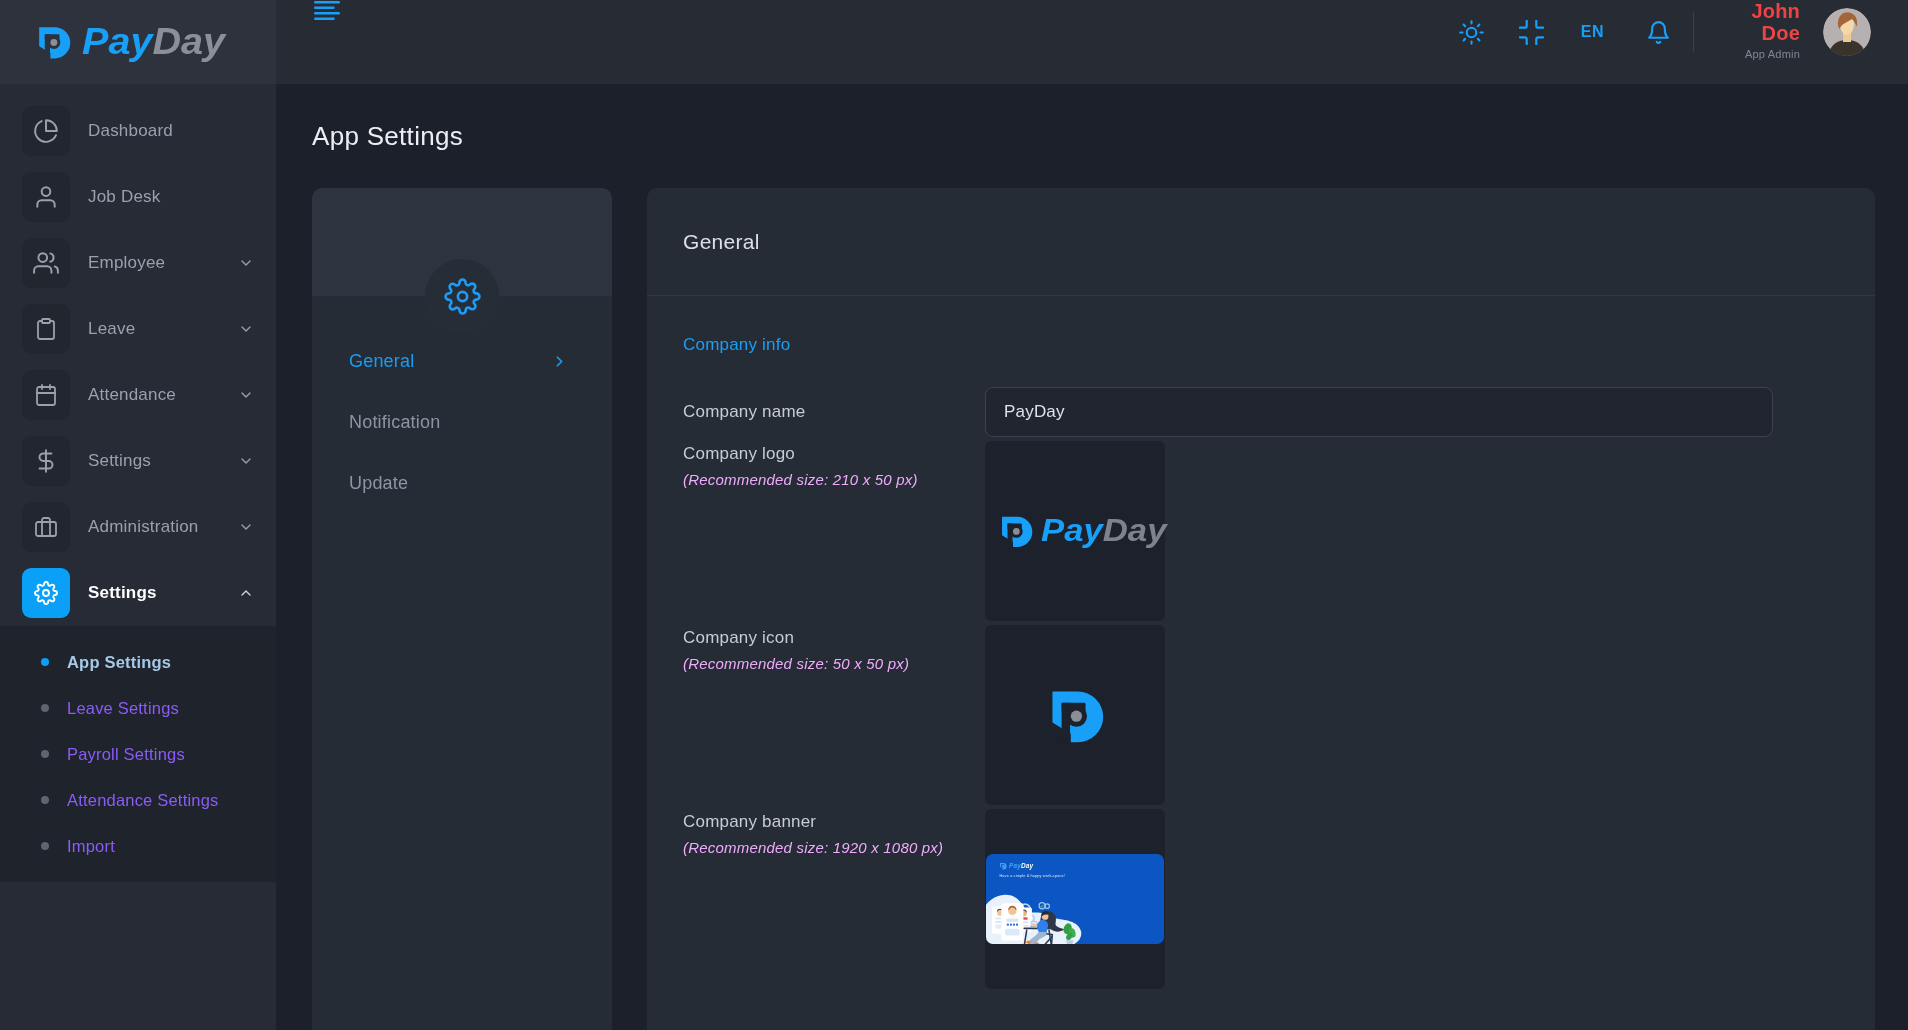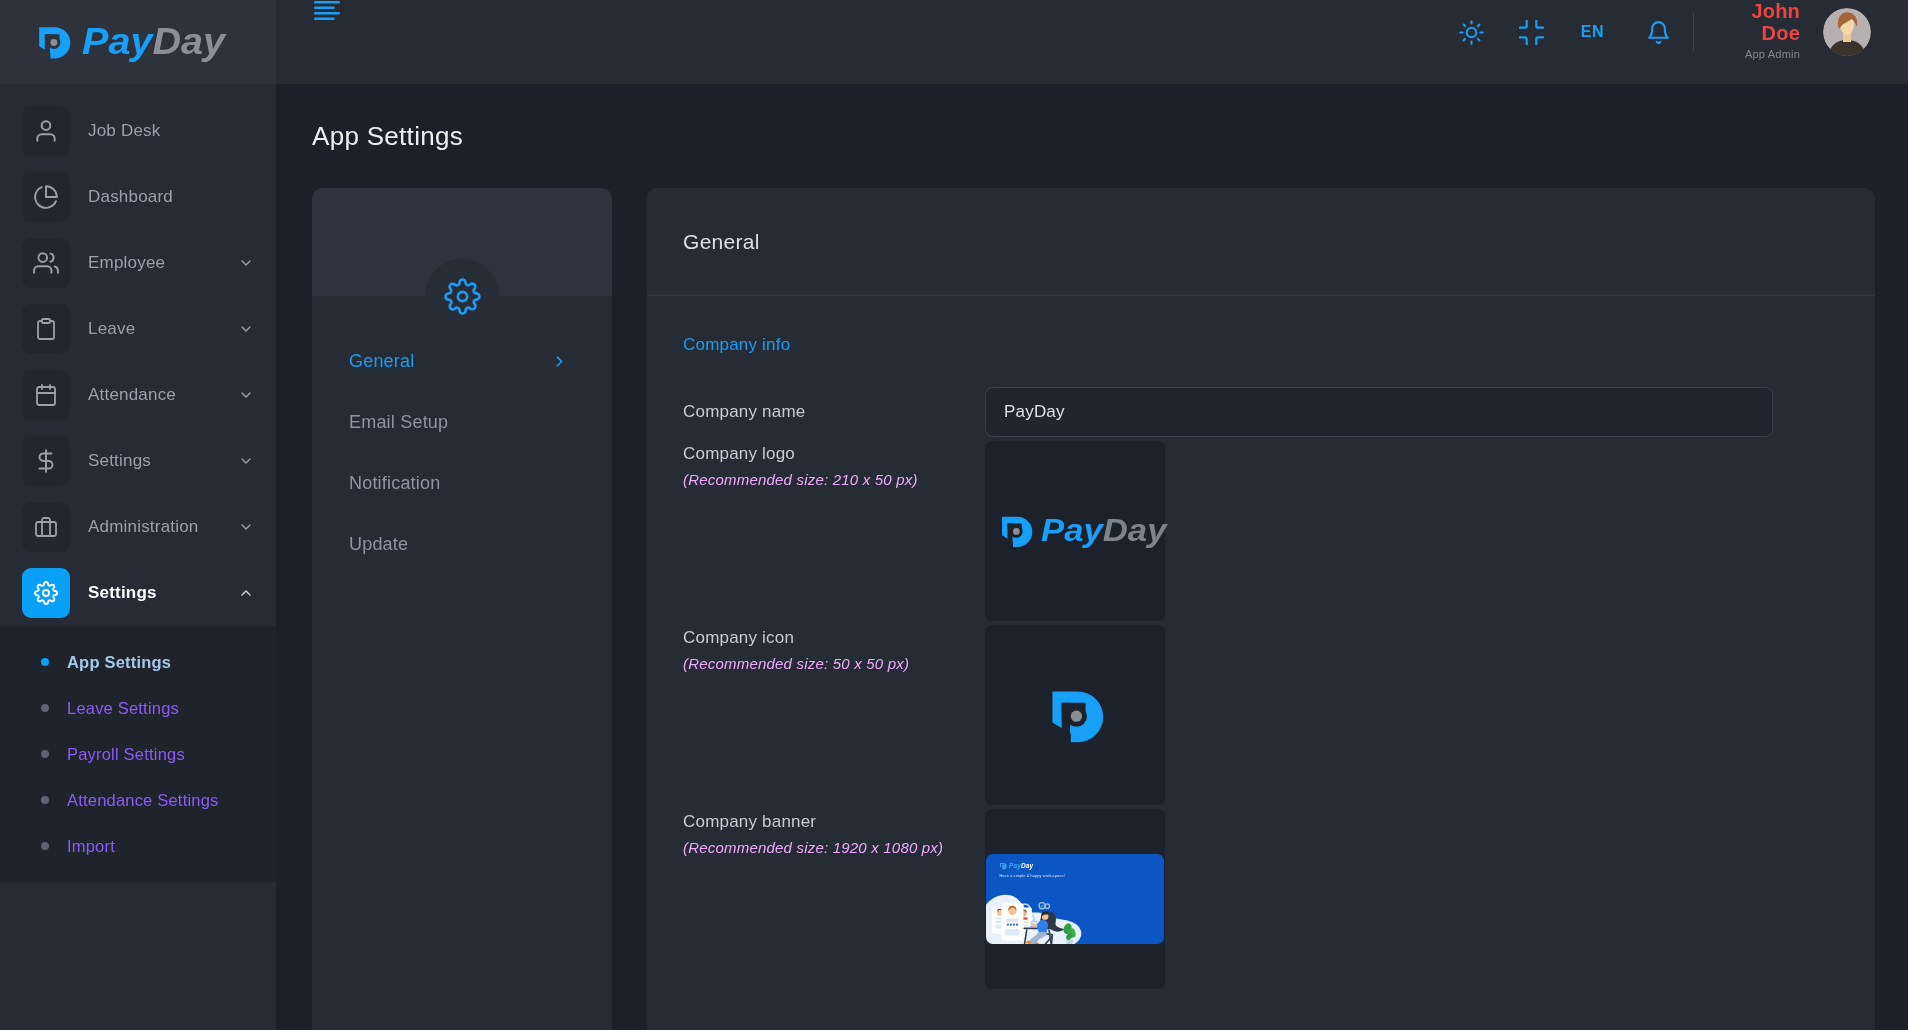--- a/index.html
+++ b/index.html
@@ -132,34 +132,34 @@
     <svg width="38" height="42" viewBox="0 0 88 88" style="--mark-bg:#2d323d">
         <use href="#payday-mark"></use>
       </svg>
     <div class="logo-text"><span class="p1">Pay</span><span class="p2">Day</span></div>
   </div>
 
   <nav class="nav">
     <div class="nav-item">
       <span class="nav-tile">
         <svg width="26" height="26" viewBox="0 0 24 24" fill="none" stroke="#99a1ad" stroke-width="1.8" stroke-linecap="round" stroke-linejoin="round">
+            <path d="M21.21 15.89A10 10 0 1 1 8 2.83"></path>
+            <path d="M22 12A10 10 0 0 0 12 2v10z"></path>
+          </svg>
+      </span>
+      <span class="nav-label">Dashboard</span>
+    </div>
+    <div class="nav-item">
+      <span class="nav-tile">
+        <svg width="26" height="26" viewBox="0 0 24 24" fill="none" stroke="#99a1ad" stroke-width="1.8" stroke-linecap="round" stroke-linejoin="round">
             <path d="M20 21v-2a4 4 0 0 0-4-4H8a4 4 0 0 0-4 4v2"></path>
             <circle cx="12" cy="7" r="4"></circle>
           </svg>
       </span>
       <span class="nav-label">Job Desk</span>
-    </div>
-    <div class="nav-item">
-      <span class="nav-tile">
-        <svg width="26" height="26" viewBox="0 0 24 24" fill="none" stroke="#99a1ad" stroke-width="1.8" stroke-linecap="round" stroke-linejoin="round">
-            <path d="M21.21 15.89A10 10 0 1 1 8 2.83"></path>
-            <path d="M22 12A10 10 0 0 0 12 2v10z"></path>
-          </svg>
-      </span>
-      <span class="nav-label">Dashboard</span>
     </div>
     <div class="nav-item">
       <span class="nav-tile">
         <svg width="26" height="26" viewBox="0 0 24 24" fill="none" stroke="#99a1ad" stroke-width="1.8" stroke-linecap="round" stroke-linejoin="round">
             <path d="M17 21v-2a4 4 0 0 0-4-4H5a4 4 0 0 0-4 4v2"></path>
             <circle cx="9" cy="7" r="4"></circle>
             <path d="M23 21v-2a4 4 0 0 0-3-3.87"></path>
             <path d="M16 3.13a4 4 0 0 1 0 7.75"></path>
           </svg>
       </span>
@@ -343,23 +343,20 @@
       <div class="menu-list">
         <div class="menu-item active">
           <span class="menu-item-label">General</span>
           <span class="chev-right">
             <svg width="17" height="17" viewBox="0 0 24 24" fill="none" stroke="#189df5" stroke-width="2.4" stroke-linecap="round" stroke-linejoin="round">
                 <polyline points="9 6 15 12 9 18"></polyline>
               </svg>
           </span>
         </div>
         <div class="menu-item">
-          <span class="menu-item-label">Email Setup</span>
-        </div>
-        <div class="menu-item">
           <span class="menu-item-label">Notification</span>
         </div>
         <div class="menu-item">
           <span class="menu-item-label">Update</span>
         </div>
       </div>
     </section>
 
     <section class="panel-card">
       <div class="panel-head">

